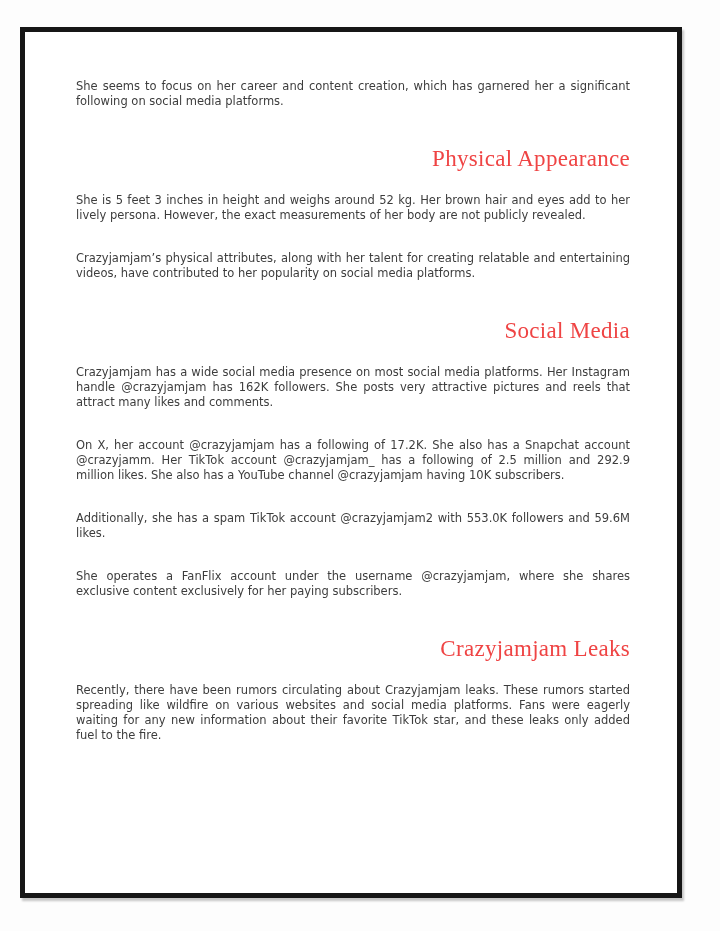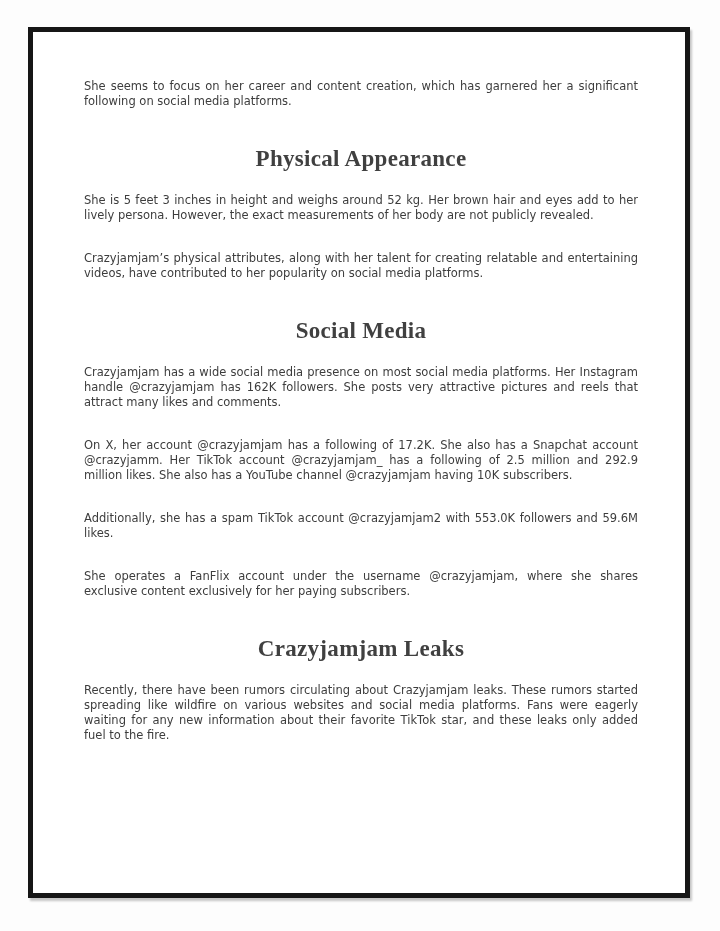--- a/index.html
+++ b/index.html
@@ -9,21 +9,21 @@
   }
   body {
     width: 720px;
     height: 931px;
     position: relative;
     overflow: hidden;
     font-family: "DejaVu Sans", sans-serif;
   }
   .page-frame {
     position: absolute;
-    left: 28px;
+    left: 20px;
     top: 27px;
     width: 662px;
     height: 871px;
     box-sizing: border-box;
     border: 5px solid #161616;
     background: #ffffff;
     box-shadow: 2px 3px 2px rgba(0,0,0,0.22);
   }
   .page-content {
     box-sizing: border-box;
@@ -36,26 +36,26 @@
     margin: 0 0 28px 0;
     font-family: "DejaVu Sans", sans-serif;
     font-size: 11.5px;
     line-height: 15px;
     color: #3d3d3d;
     text-align: justify;
   }
   .section-heading {
     margin: 36px 0 21px 0;
     font-family: "Liberation Serif", serif;
-    font-weight: 700;
+    font-weight: 400;
     font-size: 23px;
     line-height: 27px;
-    color: #404040;
+    color: #ef4444;
     letter-spacing: 0.3px;
-    text-align: center;
+    text-align: right;
   }
   .section-heading:first-child { margin-top: 0; }
 </style>
 </head>
 <body>
 
 <div class="page-frame">
   <div class="page-content">
     <p class="para">She seems to focus on her career and content creation, which has garnered her a significant following on social media platforms.</p>
     <h2 class="section-heading">Physical Appearance</h2>

